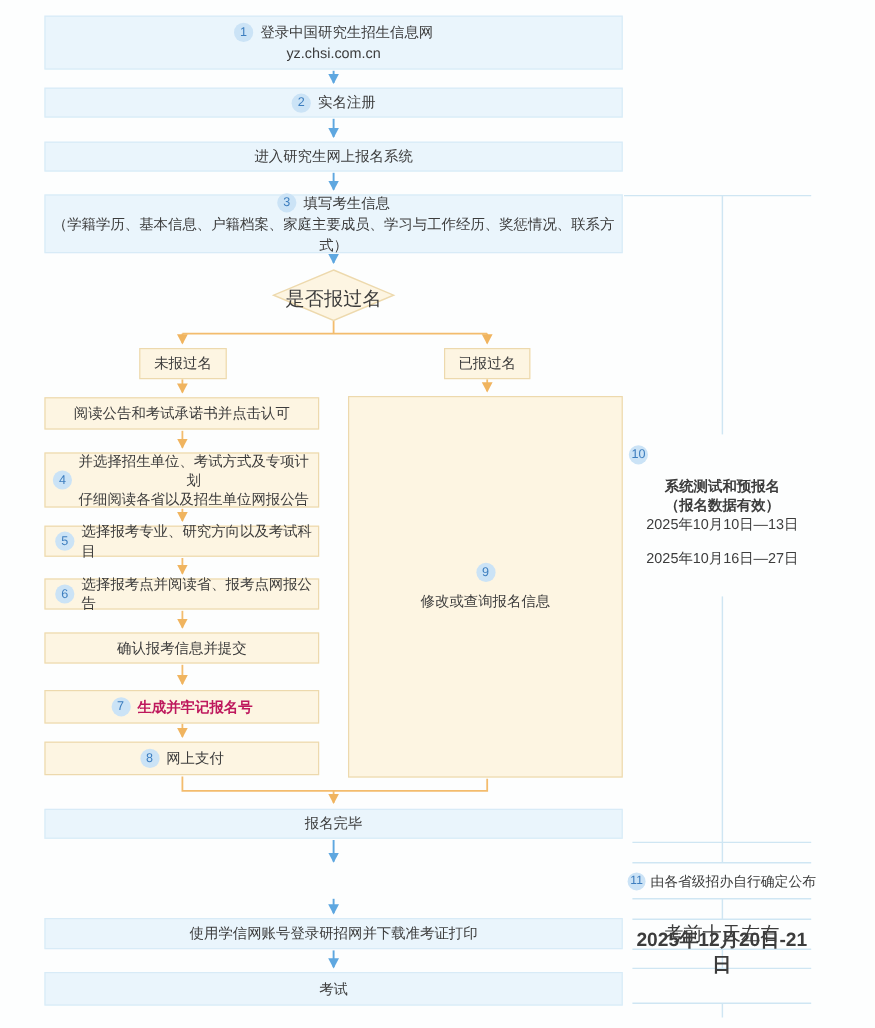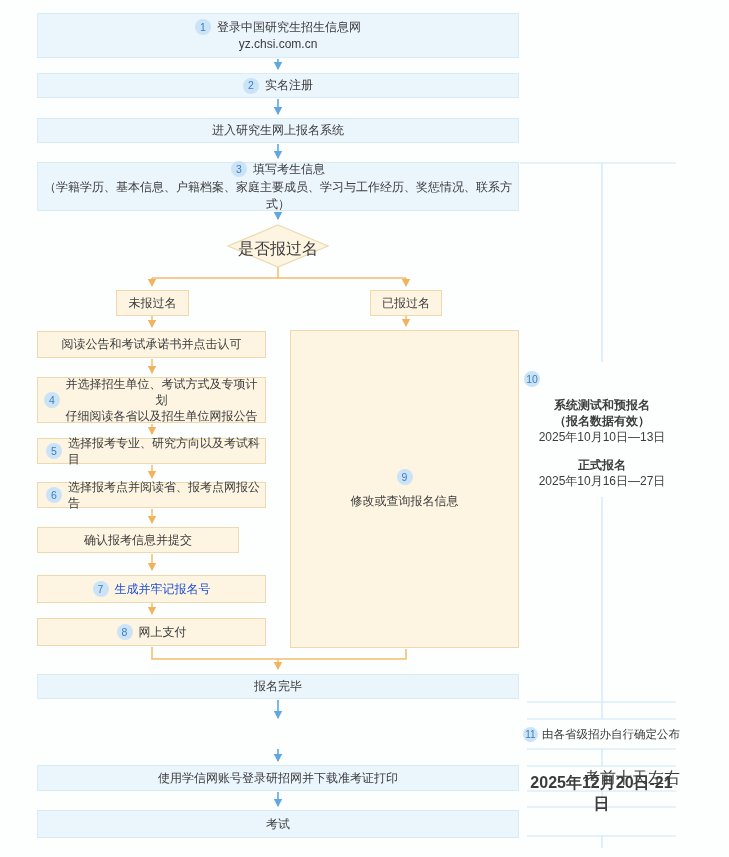--- a/index.html
+++ b/index.html
@@ -11,29 +11,29 @@
        line-height:1.35;text-align:center;}
   .blue{background:#eaf5fc;border:1px solid #d8ebf7;}
   .cream{background:#fdf5e2;border:1px solid #edd9ad;}
   .badge{display:inline-flex;align-items:center;justify-content:center;
          width:16px;height:16px;border-radius:50%;background:#cbe3f6;color:#3d7ebf;
          font-size:10.5px;flex:0 0 auto;}
   .hrow{display:flex;flex-direction:row;align-items:center;justify-content:center;gap:6px;}
   .align-left{flex-direction:row;justify-content:flex-start;padding-left:8px;gap:6px;text-align:left;}
   .two-line{flex-direction:row;justify-content:flex-start;padding:0 6px;gap:4px;}
   .two-line .lines{flex:1;text-align:center;}
-  .red-label{color:#1d4ed8;font-weight:normal;}
+  .red-label{color:#be185d;font-weight:bold;}
   .diamond-label{position:absolute;left:228px;top:239px;width:100px;text-align:center;
                  font-size:16px;color:#3c3c3c;}
   .timeline-block{position:absolute;left:524px;top:371px;width:156px;text-align:center;
                   font-size:12px;color:#3c3c3c;line-height:1.35;}
   .timeline-block .b{font-weight:bold;}
   .timeline-block .gap{height:11px;}
   .annot{position:absolute;left:523px;width:157px;display:flex;align-items:center;
-         justify-content:flex-end;gap:4px;font-size:11.5px;color:#3c3c3c;text-align:center;}
+         justify-content:center;gap:4px;font-size:11.5px;color:#3c3c3c;text-align:center;}
   .annot .badge{width:15px;height:15px;font-size:10px;}
   .bold{font-weight:bold;}
   .mb2{margin-bottom:2px;}
 </style>
 </head>
 <body>
 
 <div class="canvas">
 
   <svg class="connectors" viewBox="0 0 729 857" xmlns="http://www.w3.org/2000/svg">
@@ -136,21 +136,21 @@
   <div class="box cream align-left" style="left:37px;top:438px;width:229px;height:26px">
     <span class="badge">5</span>
     <span>选择报考专业、研究方向以及考试科目</span>
   </div>
 
   <div class="box cream align-left" style="left:37px;top:482px;width:229px;height:26px">
     <span class="badge">6</span>
     <span>选择报考点并阅读省、报考点网报公告</span>
   </div>
 
-  <div class="box cream" style="left:37px;top:527px;width:202px;height:26px">
+  <div class="box cream" style="left:37px;top:527px;width:229px;height:26px">
     <span>确认报考信息并提交</span>
   </div>
 
   <div class="box cream" style="left:37px;top:575px;width:229px;height:28px">
     <div class="hrow">
       <span class="badge">7</span>
       <span class="red-label">生成并牢记报名号</span>
     </div>
   </div>
 
@@ -177,21 +177,20 @@
   </div>
 
   <div class="timeline-block">
     <div style="display:flex;margin-bottom:10px;">
       <span class="badge">10</span>
     </div>
     <div class="b">系统测试和预报名</div>
     <div class="b">（报名数据有效）</div>
     <div>2025年10月10日—13日</div>
     <div class="gap"></div>
-    <div class="b">正式报名</div>
     <div>2025年10月16日—27日</div>
   </div>
 
   <div class="annot" style="top:719px;height:30px">
     <span class="badge">11</span>
     <span>由各省级招办自行确定公布</span>
   </div>
 
   <div class="annot" style="top:766px;height:25px;font-size:16px">
     <span>考前十天左右</span>

